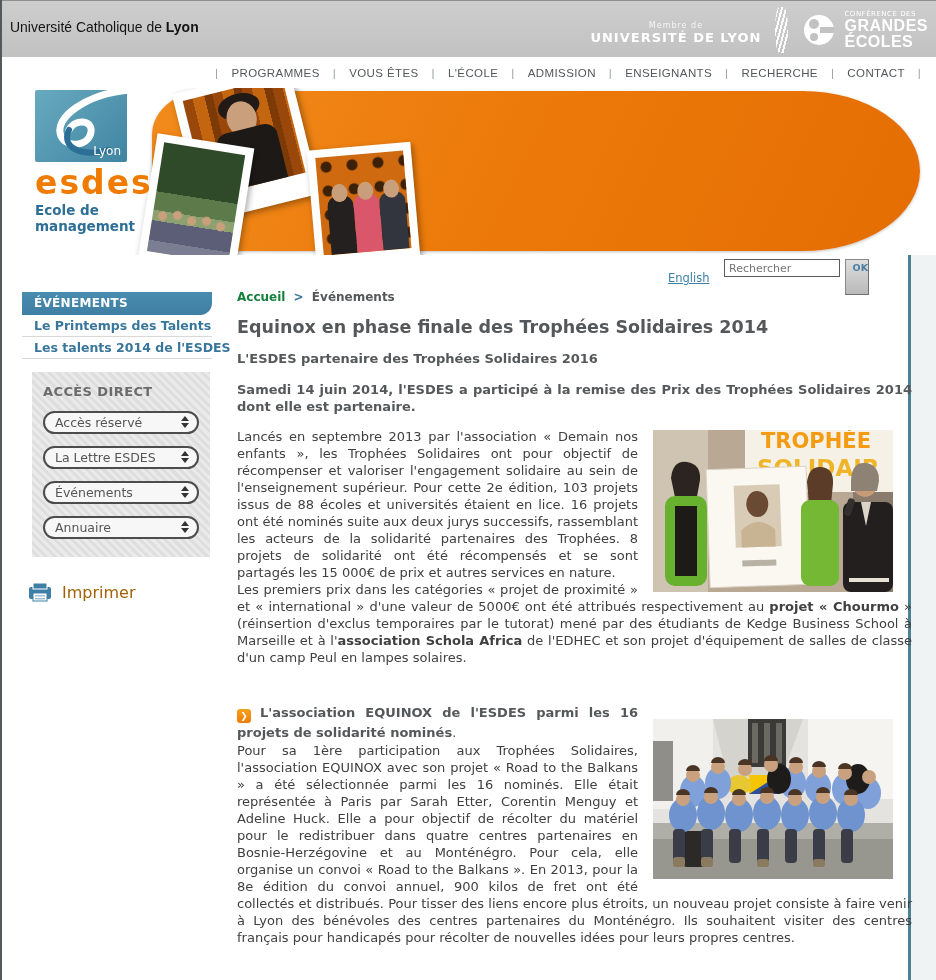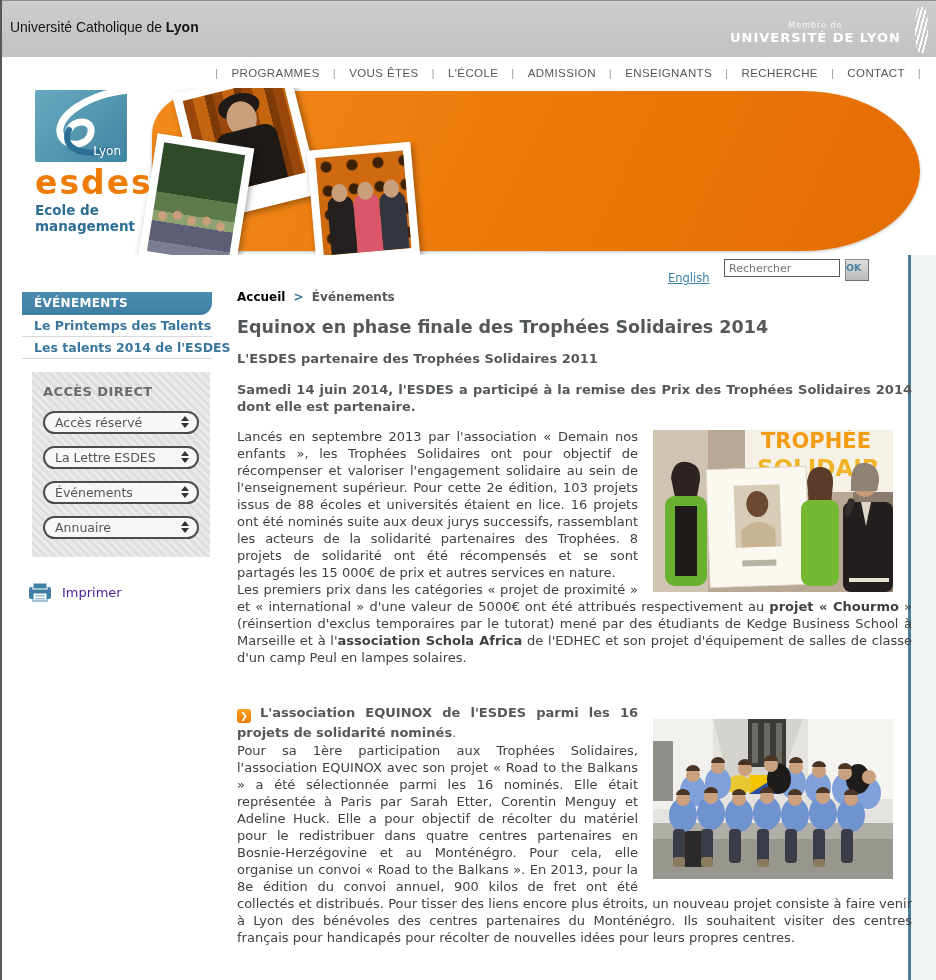--- a/index.html
+++ b/index.html
@@ -74,45 +74,45 @@
   .esdes-swoosh { position:absolute; left:-4px; top:-6px; }
   .esdes-lyon { position:absolute; right:6px; bottom:4px; color:#fff; font-size:12px; }
   .esdes-word { margin-top:4px; color:#ef7c00; font-size:33px; font-weight:bold; letter-spacing:2px; line-height:1; font-family:"DejaVu Sans",sans-serif; }
   .esdes-tag { margin-top:3px; color:#2d6e96; font-size:13.5px; font-weight:bold; }
 
   
   .utility { position:absolute; left:0; top:255px; width:908px; height:30px; background:#fff; z-index:8; }
   .english-link { position:absolute; left:668px; top:16px; font-size:11.5px; color:#3b7fa4; text-decoration:underline; cursor:pointer; }
   .search-input { position:absolute; left:724px; top:4px; width:116px; height:18px; border:1px solid #5b5b5b;
     font-size:11px; color:#555; padding:0 4px; font-family:"DejaVu Sans",sans-serif; }
-  .ok-btn { position:absolute; left:845px; top:4px; width:24px; height:22px;
+  .ok-btn { position:absolute; left:845px; top:4px; width:24px; height:36px;
     background:linear-gradient(#dedede,#b9b9b9); border:1px solid #8a8a8a; border-right-color:#6f6f6f; border-bottom-color:#6f6f6f;
-    font-size:9.5px; font-weight:bold; color:#4a7ea3; text-align:left; line-height:16px; cursor:pointer; }
+    font-size:9.5px; font-weight:bold; color:#4a7ea3; text-align:right; line-height:16px; cursor:pointer; }
 
   
   .sidebar { position:absolute; left:22px; top:292px; width:190px; z-index:7; }
   .side-tab { height:23px; background:linear-gradient(#4a8cb0,#3e7fa3); border-radius:0 0 12px 0;
     color:#fff; font-weight:bold; font-size:12px; line-height:23px; padding-left:12px; letter-spacing:.3px; }
   .side-link { display:block; height:22px; line-height:22px; padding-left:12px; font-size:12.5px; font-weight:bold;
     color:#39769c; border-bottom:1px solid #d8d8d8; cursor:pointer; white-space:nowrap; }
   .acces-box { margin-top:13px; margin-left:10px; width:178px; padding:12px 11px 18px 11px;
     background:repeating-linear-gradient(45deg,#eaeaea 0 3px,#dedede 3px 6px); }
   .acces-title { font-size:13px; font-weight:bold; color:#6b6b6b; letter-spacing:.4px; margin-bottom:10px; }
   .pill-select { position:relative; width:156px; height:23px; background:#f7f7f7; border:2px solid #4c4c4c;
     border-radius:12px; margin-top:12px; font-size:12.5px; color:#555; line-height:19px; padding-left:10px; cursor:pointer; }
   .pill-arrows { position:absolute; right:8px; top:3px; display:flex; flex-direction:column; gap:2px; }
   .tri-up { width:0; height:0; border-left:4px solid transparent; border-right:4px solid transparent; border-bottom:5px solid #333; }
   .tri-down { width:0; height:0; border-left:4px solid transparent; border-right:4px solid transparent; border-top:5px solid #333; }
   .print-row { display:flex; align-items:center; gap:10px; margin-top:24px; margin-left:6px; cursor:pointer; }
-  .print-label { color:#4c1d95; font-size:13px; }
+  .print-label { color:#a16207; font-size:16px; }
 
   
   .content { position:absolute; left:237px; top:290px; width:675px; z-index:7; }
   .breadcrumb { font-size:12px; font-weight:bold; color:#55585a; }
-  .breadcrumb .home { color:#000000; cursor:pointer; }
+  .breadcrumb .home { color:#15803d; cursor:pointer; }
   .breadcrumb .sep { color:#39769c; margin:0 4px; }
   h1.article-title { margin-top:13px; font-size:17.5px; color:#55585a; font-weight:bold; font-family:"DejaVu Sans",sans-serif; }
   .article-subtitle { margin-top:14px; font-size:13px; font-weight:bold; color:#55585a; }
   .intro { margin-top:15px; font-size:13px; font-weight:bold; color:#55585a; line-height:17px; text-align:justify; }
   .intro span { display:block; }
   .section1 { margin-top:13px; }
   .photo { float:right; margin-left:15px; margin-right:19px; }
   .photo-frame1 { margin-top:2px; }
   .photo-frame2 { margin-top:16px; }
   .bodytext { font-size:13px; color:#404040; line-height:17px; text-align:justify; }
@@ -130,20 +130,33 @@
   <div class="edge-left"></div>
 
   <div class="top-bar">
     <div class="org-name"><span>Université Catholique de </span><b>Lyon</b></div>
     <div class="top-logos">
       <div class="membre-block">
         <div class="membre-label">Membre de</div>
         <div class="udl-name">UNIVERSITÉ DE LYON</div>
       </div>
       <div class="feather-icon"></div>
+      <div class="cge">
+        <svg width="36" height="40" viewBox="0 0 36 40">
+          <circle cx="17" cy="20" r="15" fill="#ffffff"></circle>
+          <circle cx="12" cy="14" r="5" fill="#c2c2c2"></circle>
+          <circle cx="12" cy="27" r="4" fill="#c2c2c2"></circle>
+          <rect x="18" y="17" width="14" height="6" fill="#c2c2c2"></rect>
+        </svg>
+        <div class="cge-text">
+          <div class="cge-top">CONFÉRENCE DES</div>
+          <div class="cge-big">GRANDES</div>
+          <div class="cge-big">ÉCOLES</div>
+        </div>
+      </div>
     </div>
   </div>
 
   <div class="nav">
     <span class="nav-sep">|</span>
     <span class="nav-item">PROGRAMMES</span>
     <span class="nav-sep">|</span>
     <span class="nav-item">VOUS ÊTES</span>
     <span class="nav-sep">|</span>
     <span class="nav-item">L'ÉCOLE</span>
@@ -253,21 +266,21 @@
   </div>
 
   <div class="content">
     <div class="breadcrumb">
       <span class="home">Accueil</span>
       <span class="sep">&gt;</span>
       <span>Événements</span>
     </div>
 
     <h1 class="article-title">Equinox en phase finale des Trophées Solidaires 2014</h1>
-    <div class="article-subtitle">L'ESDES partenaire des Trophées Solidaires 2011</div>
+    <div class="article-subtitle">L'ESDES partenaire des Trophées Solidaires 2016</div>
 
     <div class="intro">
       <span>Samedi 14 juin 2014, l'ESDES a participé à la remise des Prix des Trophées Solidaires 2014 dont elle est partenaire.</span>
     </div>
 
     <div class="section1">
       <div class="photo photo-frame1">
         <svg width="240" height="162" viewBox="0 0 240 162">
           <rect width="240" height="162" fill="#b9a893"></rect>
           <rect x="0" y="0" width="55" height="162" fill="#cfc4b2"></rect>

